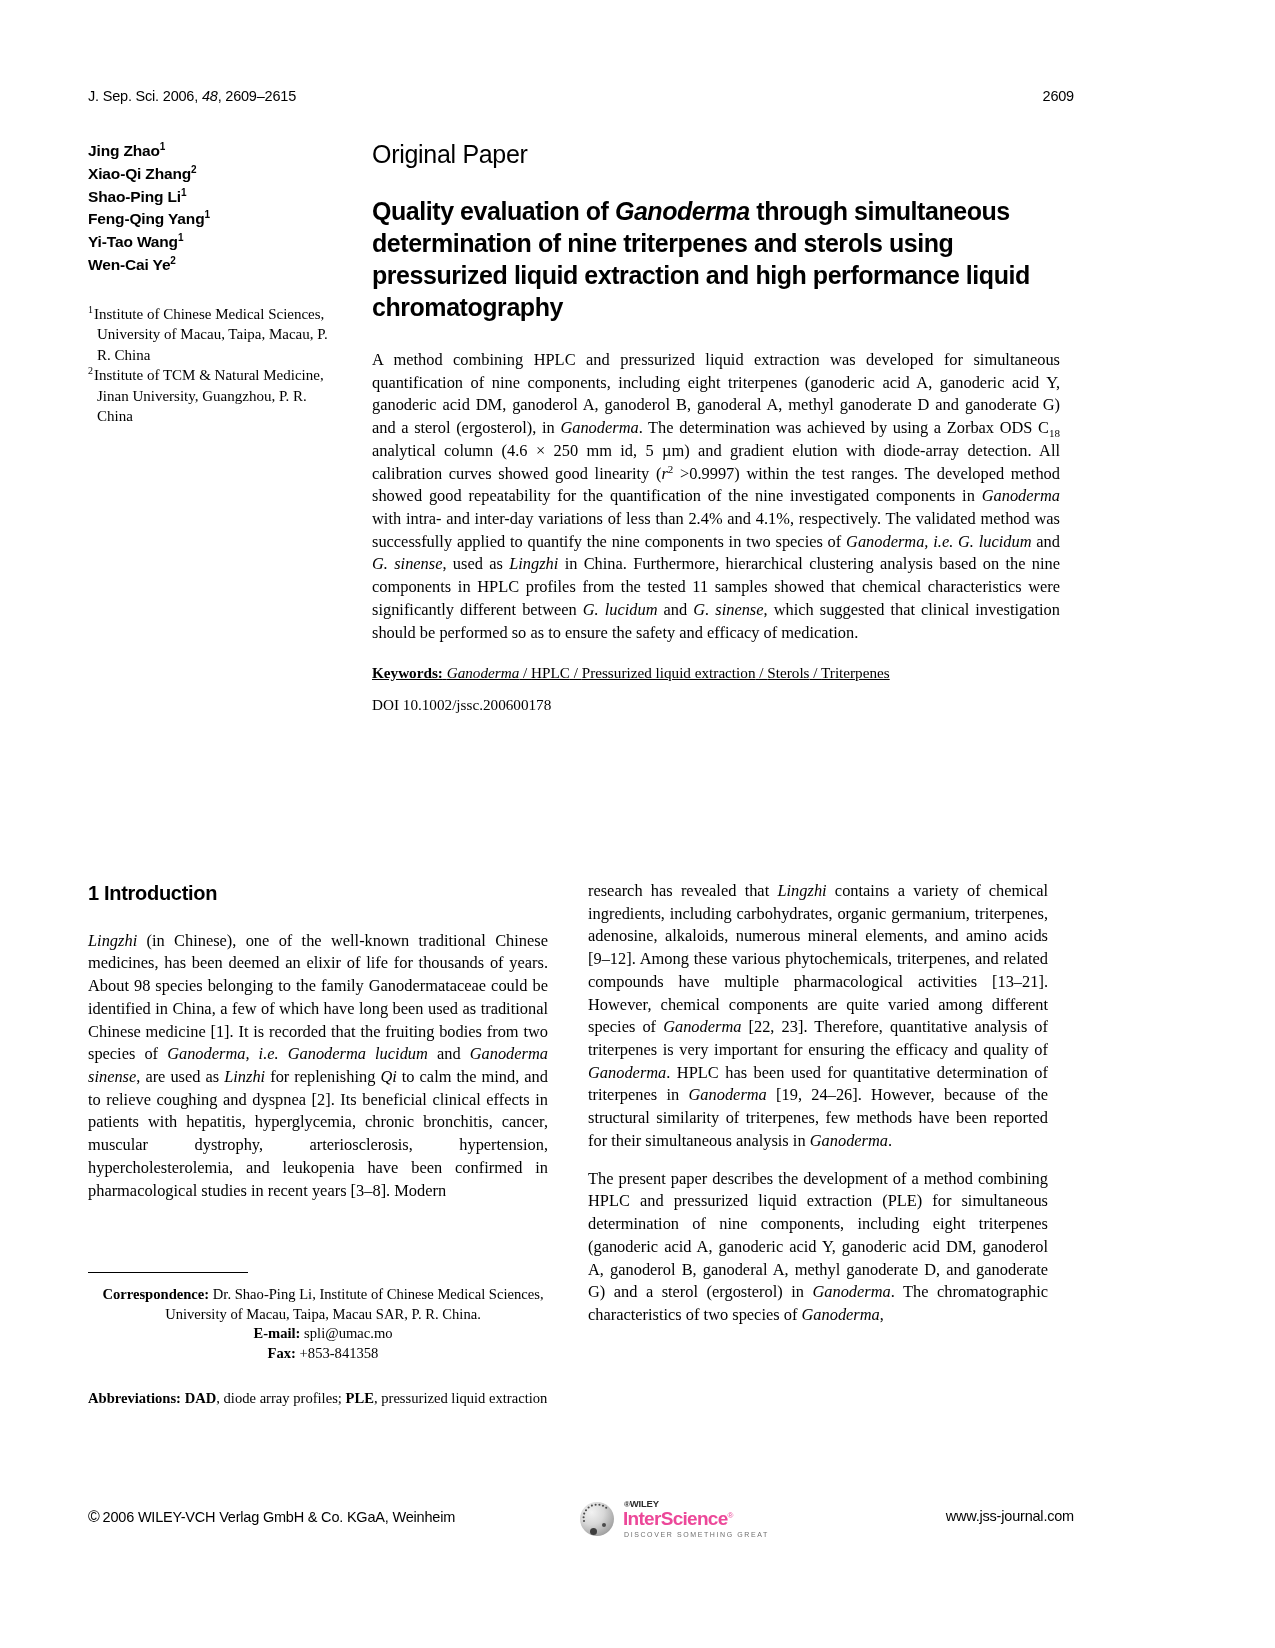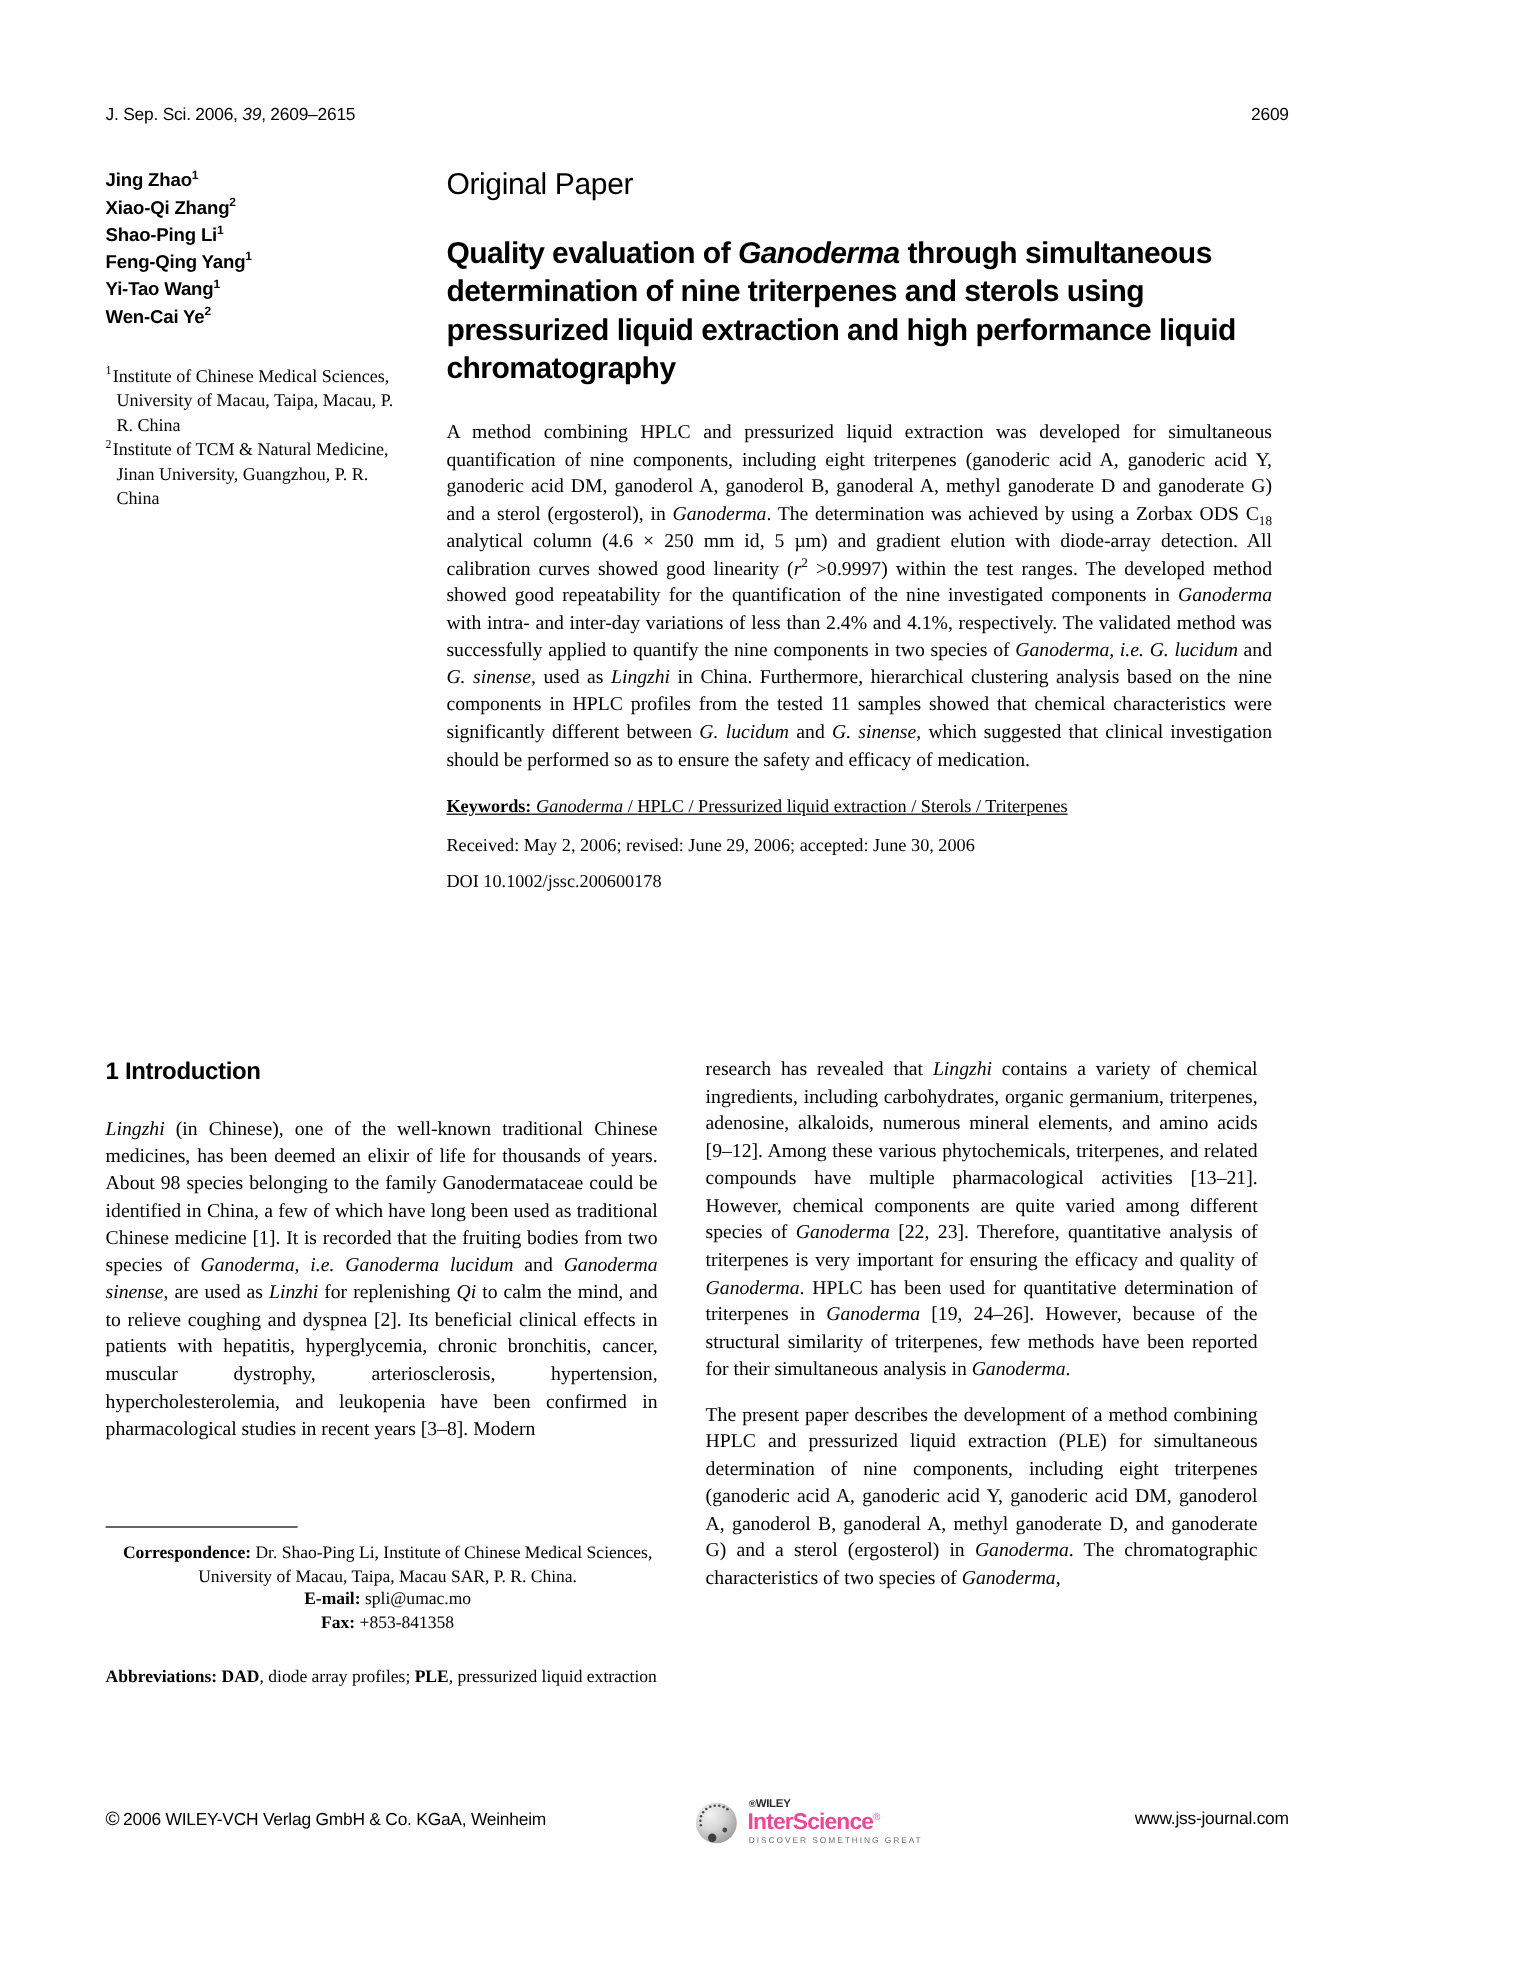--- a/index.html
+++ b/index.html
@@ -282,21 +282,21 @@
     letter-spacing: 1.6px;
     color: #6e6e6e;
   }
 </style>
 </head>
 <body>
 
 <div class="page">
 
   <div class="runhead">
-    <div class="journal"><span>J. Sep. Sci. 2006, </span><i>39</i><span>, 2609–2615</span></div>
+    <div class="journal"><span>J. Sep. Sci. 2006, </span><i>48</i><span>, 2609–2615</span></div>
     <div class="pageno">2609</div>
   </div>
 
   <div class="sidebar">
     <div class="authors">
         <div><span>Jing Zhao</span><sup>1</sup></div>
         <div><span>Xiao-Qi Zhang</span><sup>2</sup></div>
         <div><span>Shao-Ping Li</span><sup>1</sup></div>
         <div><span>Feng-Qing Yang</span><sup>1</sup></div>
         <div><span>Yi-Tao Wang</span><sup>1</sup></div>
@@ -309,21 +309,20 @@
   </div>
 
   <div class="maincol">
     <div class="kicker">Original Paper</div>
     <h1 class="title"><span>Quality evaluation of </span><i>Ganoderma</i><span> through simultaneous determination of nine triterpenes and sterols using pressurized liquid extraction and high performance liquid chromatography</span></h1>
     <div class="abstract"><span>A method combining HPLC and pressurized liquid extraction was developed for simultaneous quantification of nine components, including eight triterpenes (ganoderic acid A, ganoderic acid Y, ganoderic acid DM, ganoderol A, ganoderol B, ganoderal A, methyl ganoderate D and ganoderate G) and a sterol (ergosterol), in </span><i>Ganoderma</i><span>. The determination was achieved by using a Zorbax ODS C</span><sub>18</sub><span> analytical column (4.6 × 250 mm id, 5 µm) and gradient elution with diode-array detection. All calibration curves showed good linearity (</span><i>r</i><sup>2</sup><span> &gt;0.9997) within the test ranges. The developed method showed good repeatability for the quantification of the nine investigated components in </span><i>Ganoderma</i><span> with intra- and inter-day variations of less than 2.4% and 4.1%, respectively. The validated method was successfully applied to quantify the nine components in two species of </span><i>Ganoderma, i.e. G. lucidum</i><span> and </span><i>G. sinense</i><span>, used as </span><i>Lingzhi</i><span> in China. Furthermore, hierarchical clustering analysis based on the nine components in HPLC profiles from the tested 11 samples showed that chemical characteristics were significantly different between </span><i>G. lucidum</i><span> and </span><i>G. sinense</i><span>, which suggested that clinical investigation should be performed so as to ensure the safety and efficacy of medication.</span></div>
 
     <div class="keywords">
       <b>Keywords:</b><span> <i>Ganoderma</i> / <span>HPLC</span> / <span>Pressurized liquid extraction</span> / <span>Sterols</span> / <span>Triterpenes</span></span>
     </div>
-    <div class="dateline">Received: May 2, 2006; revised: June 29, 2006; accepted: June 30, 2006</div>
     <div class="doiline">DOI 10.1002/jssc.200600178</div>
   </div>
 
   <div class="bodycol left">
     <h2 class="sectionhead">1 Introduction</h2>
     <p class="para tight"><i>Lingzhi</i><span> (in Chinese), one of the well-known traditional Chinese medicines, has been deemed an elixir of life for thousands of years. About 98 species belonging to the family Ganodermataceae could be identified in China, a few of which have long been used as traditional Chinese medicine [1]. It is recorded that the fruiting bodies from two species of </span><i>Ganoderma, i.e. Ganoderma lucidum</i><span> and </span><i>Ganoderma sinense</i><span>, are used as </span><i>Linzhi</i><span> for replenishing </span><i>Qi</i><span> to calm the mind, and to relieve coughing and dyspnea [2]. Its beneficial clinical effects in patients with hepatitis, hyperglycemia, chronic bronchitis, cancer, muscular dystrophy, arteriosclerosis, hypertension, hypercholesterolemia, and leukopenia have been confirmed in pharmacological studies in recent years [3–8]. Modern</span></p>
   </div>
 
   <div class="bodycol right">
     <p class="para"><span>research has revealed that </span><i>Lingzhi</i><span> contains a variety of chemical ingredients, including carbohydrates, organic germanium, triterpenes, adenosine, alkaloids, numerous mineral elements, and amino acids [9–12]. Among these various phytochemicals, triterpenes, and related compounds have multiple pharmacological activities [13–21]. However, chemical components are quite varied among different species of </span><i>Ganoderma</i><span> [22, 23]. Therefore, quantitative analysis of triterpenes is very important for ensuring the efficacy and quality of </span><i>Ganoderma</i><span>. HPLC has been used for quantitative determination of triterpenes in </span><i>Ganoderma</i><span> [19, 24–26]. However, because of the structural similarity of triterpenes, few methods have been reported for their simultaneous analysis in </span><i>Ganoderma</i><span>.</span></p>

